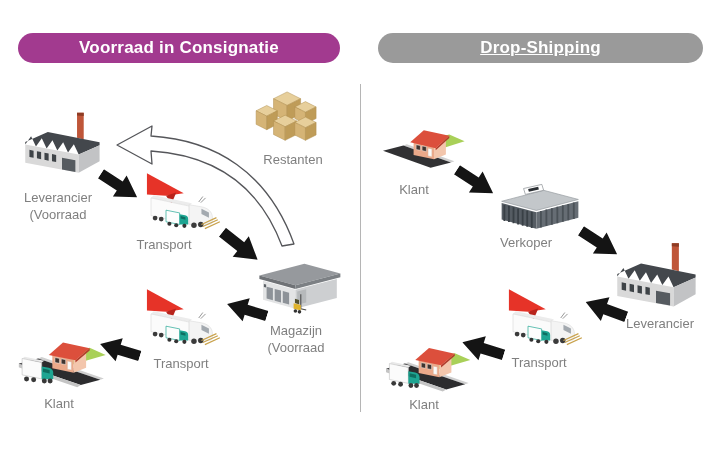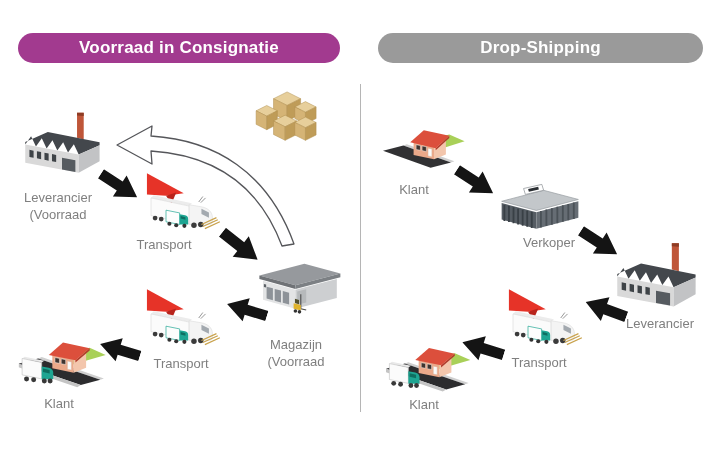--- a/index.html
+++ b/index.html
@@ -2,21 +2,21 @@
 <html style="--background: #ffffff; --left-header-bg: #a23a8f; --right-header-bg: #9a9a9a; --header-text: #ffffff; --label-text: #7f7f7f; --arrow: #141414; --divider: #b5b5b5; --return-arrow-stroke: #55565a; --accent-red: #e63328; --accent-teal: #1ea592; --grass-green: #a9d058; --box-tan: #d5b476;"><head>
 <meta charset="utf-8">
 <style>
   html,body{margin:0;padding:0;background:#fff;}
   .stage{position:relative;width:720px;height:450px;background:var(--background,#fff);
          font-family:"Liberation Sans",sans-serif;overflow:hidden;}
   .header-pill{position:absolute;height:30px;border-radius:15px;color:var(--header-text,#fff);
          font-weight:bold;font-size:17px;display:flex;align-items:center;justify-content:center;
          letter-spacing:.2px;}
   .pill-left{background:var(--left-header-bg,#a23a8f);}
-  .pill-right{background:var(--right-header-bg,#9a9a9a);}
+  .pill-right{background:var(--right-header-bg,#9a9a9a);text-decoration:underline;}
   .node-label{position:absolute;color:var(--label-text,#7f7f7f);font-size:13px;line-height:17px;
          text-align:center;white-space:nowrap;}
   .icon{position:absolute;overflow:visible;display:block;}
   .arrow{position:absolute;}
   .divider{position:absolute;width:1px;background:var(--divider,#b5b5b5);}
 </style>
 </head>
 <body>
 
 <svg style="position:absolute;width:0;height:0" aria-hidden="true">
@@ -168,29 +168,30 @@
     </svg>
 
   <svg class="icon" style="left:140px;top:172px;width:82px;height:60px" viewBox="0 0 120 88">
       <use href="#sym-truck"></use>
     </svg>
   <div class="node-label" style="left:123px;top:236px;width:82px">Transport</div>
 
   <svg class="icon" style="left:250px;top:90px;width:78px;height:60px" viewBox="0 0 80 62">
       <use href="#sym-boxes"></use>
     </svg>
+  <div class="node-label" style="left:253px;top:151px;width:80px">Restanten</div>
 
   <svg class="arrow" style="left:217px;top:232px;width:46px;height:28px;transform:rotate(38deg)" viewBox="0 0 48 30">
       <use href="#sym-arrow"></use>
     </svg>
 
   <svg class="icon" style="left:254px;top:251px;width:90px;height:65px" viewBox="0 0 100 72">
       <use href="#sym-warehouse"></use>
     </svg>
-  <div class="node-label" style="left:255px;top:336px;width:82px">
+  <div class="node-label" style="left:255px;top:322px;width:82px">
     <div>Magazijn</div>
     <div>(Voorraad</div>
   </div>
 
   <svg class="arrow" style="left:226px;top:297px;width:42px;height:26px;transform:rotate(197deg)" viewBox="0 0 48 30">
       <use href="#sym-arrow"></use>
     </svg>
 
   <svg class="icon" style="left:140px;top:288px;width:82px;height:60px" viewBox="0 0 120 88">
       <use href="#sym-truck"></use>
@@ -211,21 +212,21 @@
     </svg>
   <div class="node-label" style="left:374px;top:181px;width:80px">Klant</div>
 
   <svg class="arrow" style="left:453px;top:168px;width:44px;height:27px;transform:rotate(33deg)" viewBox="0 0 48 30">
       <use href="#sym-arrow"></use>
     </svg>
 
   <svg class="icon" style="left:498px;top:183px;width:84px;height:53px" viewBox="0 0 92 58">
       <use href="#sym-store"></use>
     </svg>
-  <div class="node-label" style="left:509px;top:234px;width:80px">Verkoper</div>
+  <div class="node-label" style="left:486px;top:234px;width:80px">Verkoper</div>
 
   <svg class="arrow" style="left:577px;top:229px;width:44px;height:27px;transform:rotate(33deg)" viewBox="0 0 48 30">
       <use href="#sym-arrow"></use>
     </svg>
 
   <svg class="icon" style="left:612px;top:236px;width:88px;height:75px" viewBox="0 0 100 85">
       <use href="#sym-factory"></use>
     </svg>
   <div class="node-label" style="left:618px;top:315px;width:84px">Leverancier</div>
 

